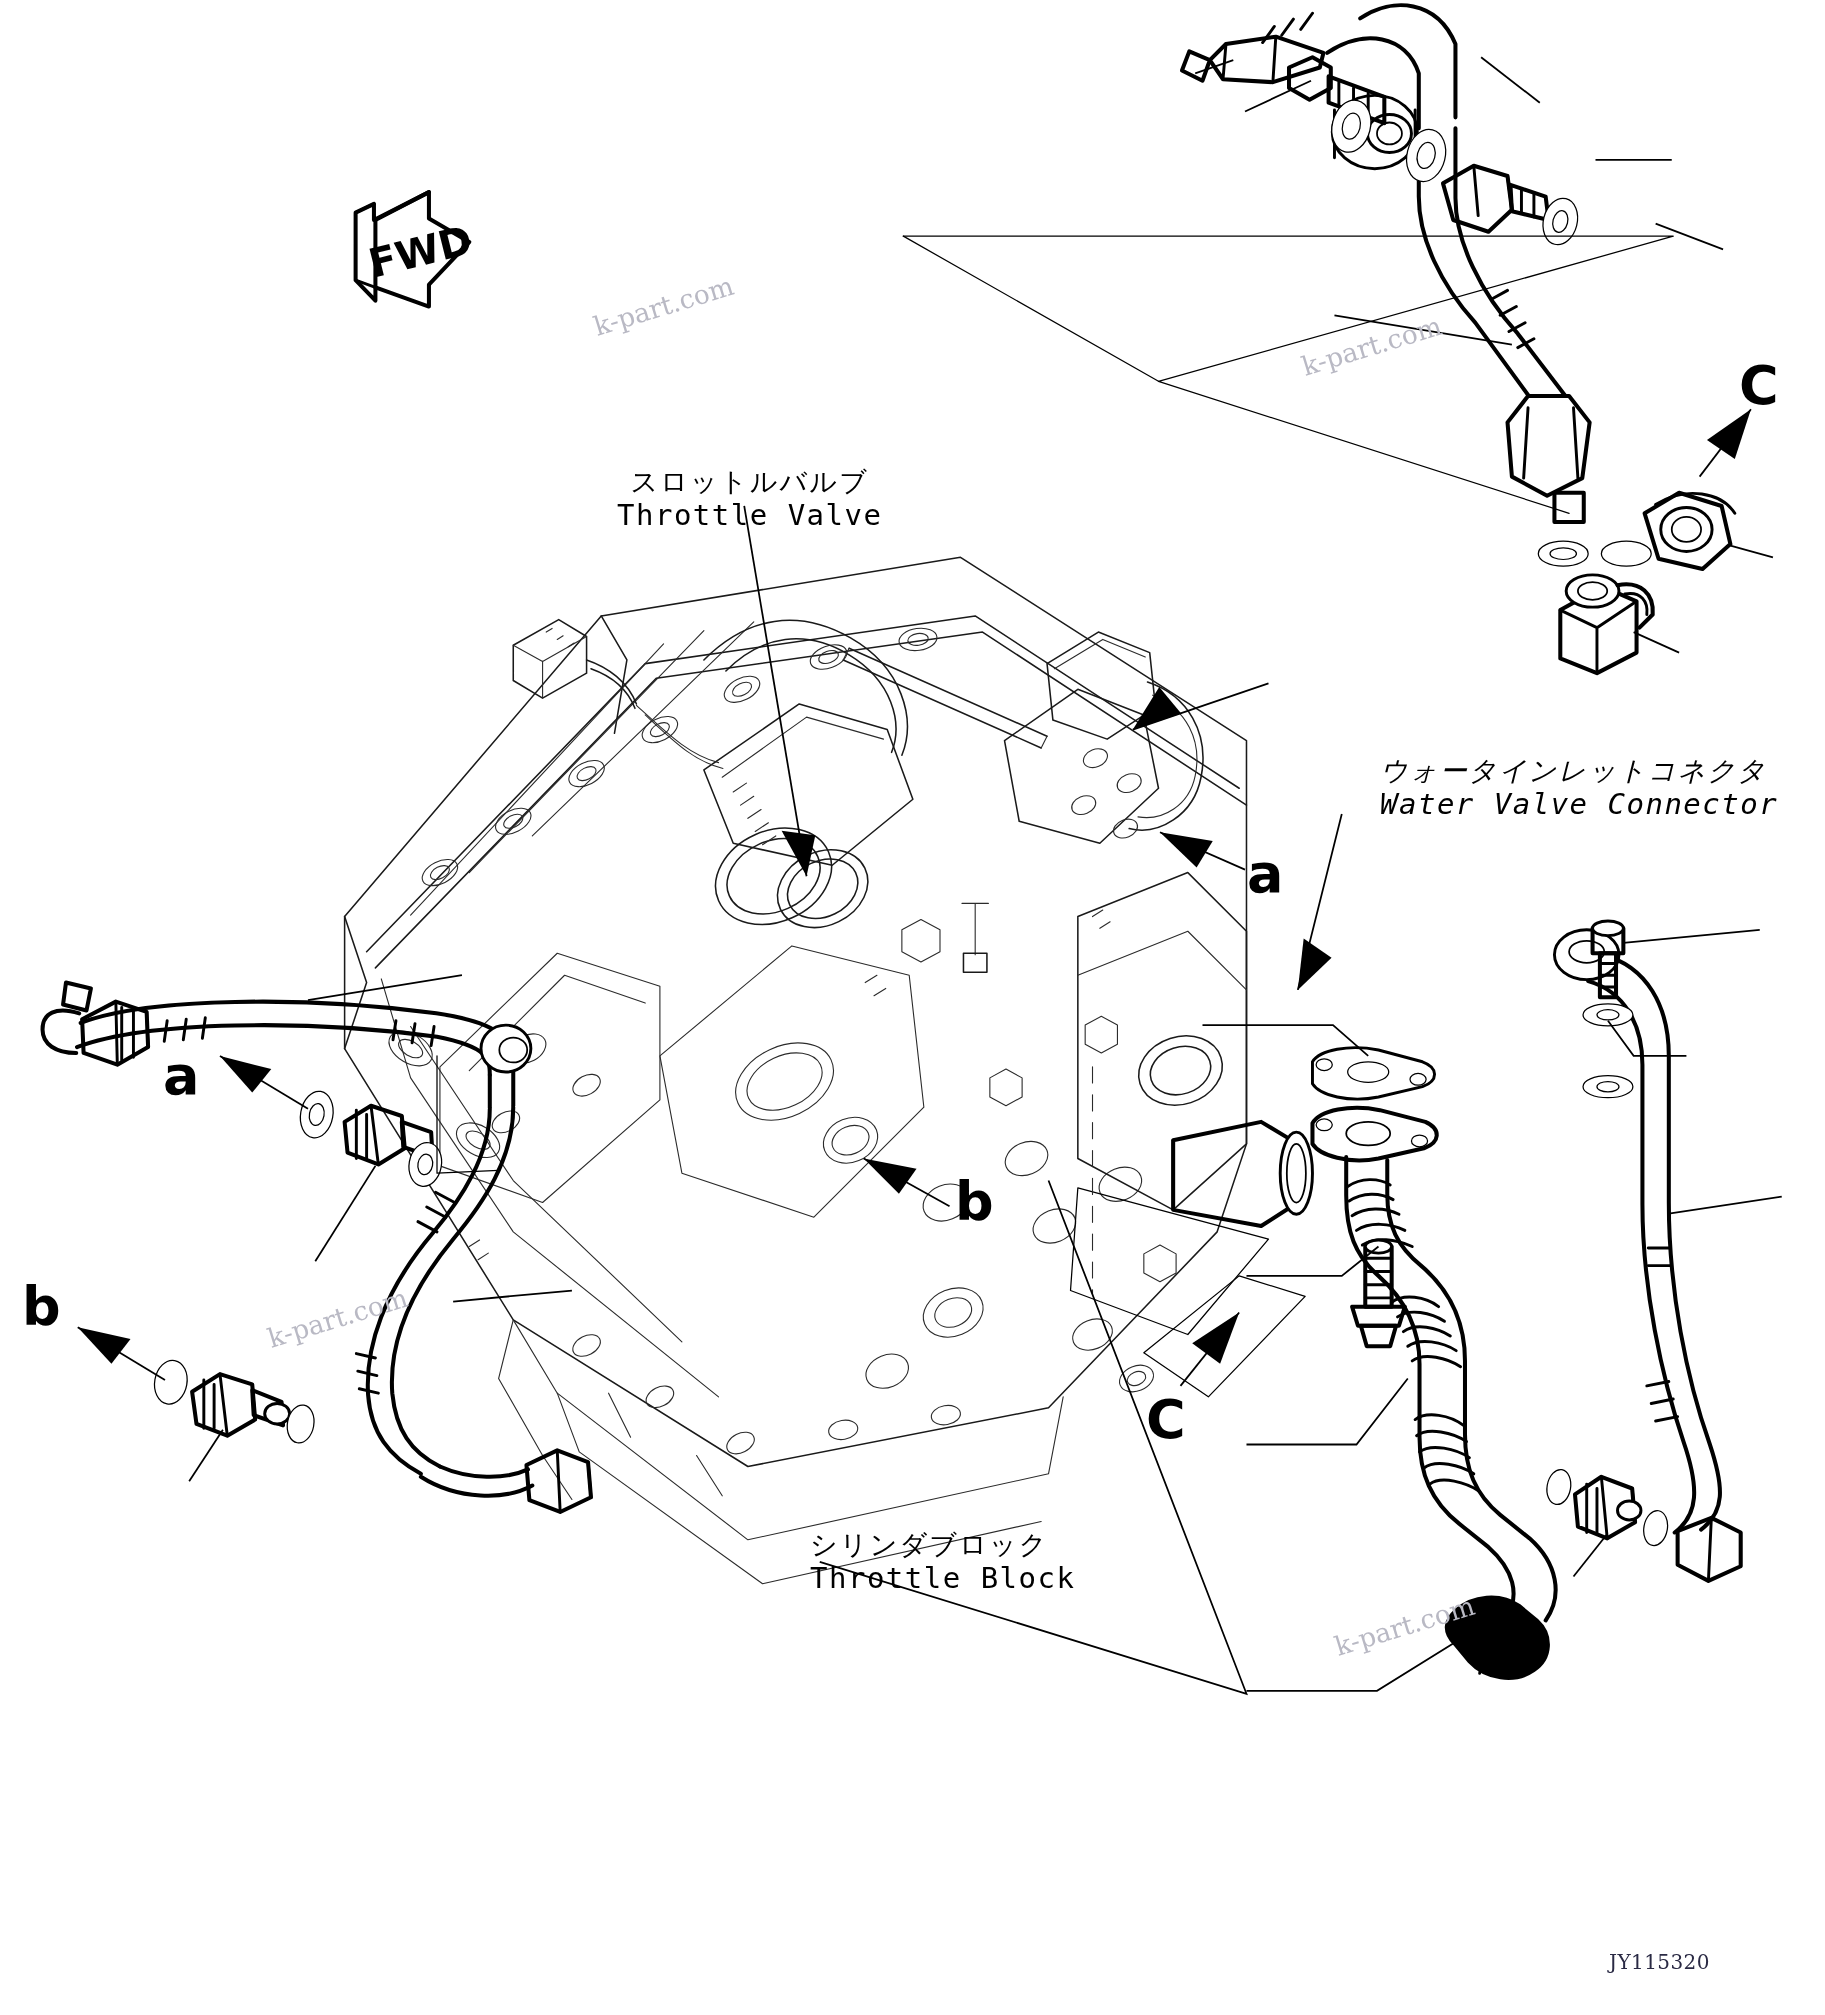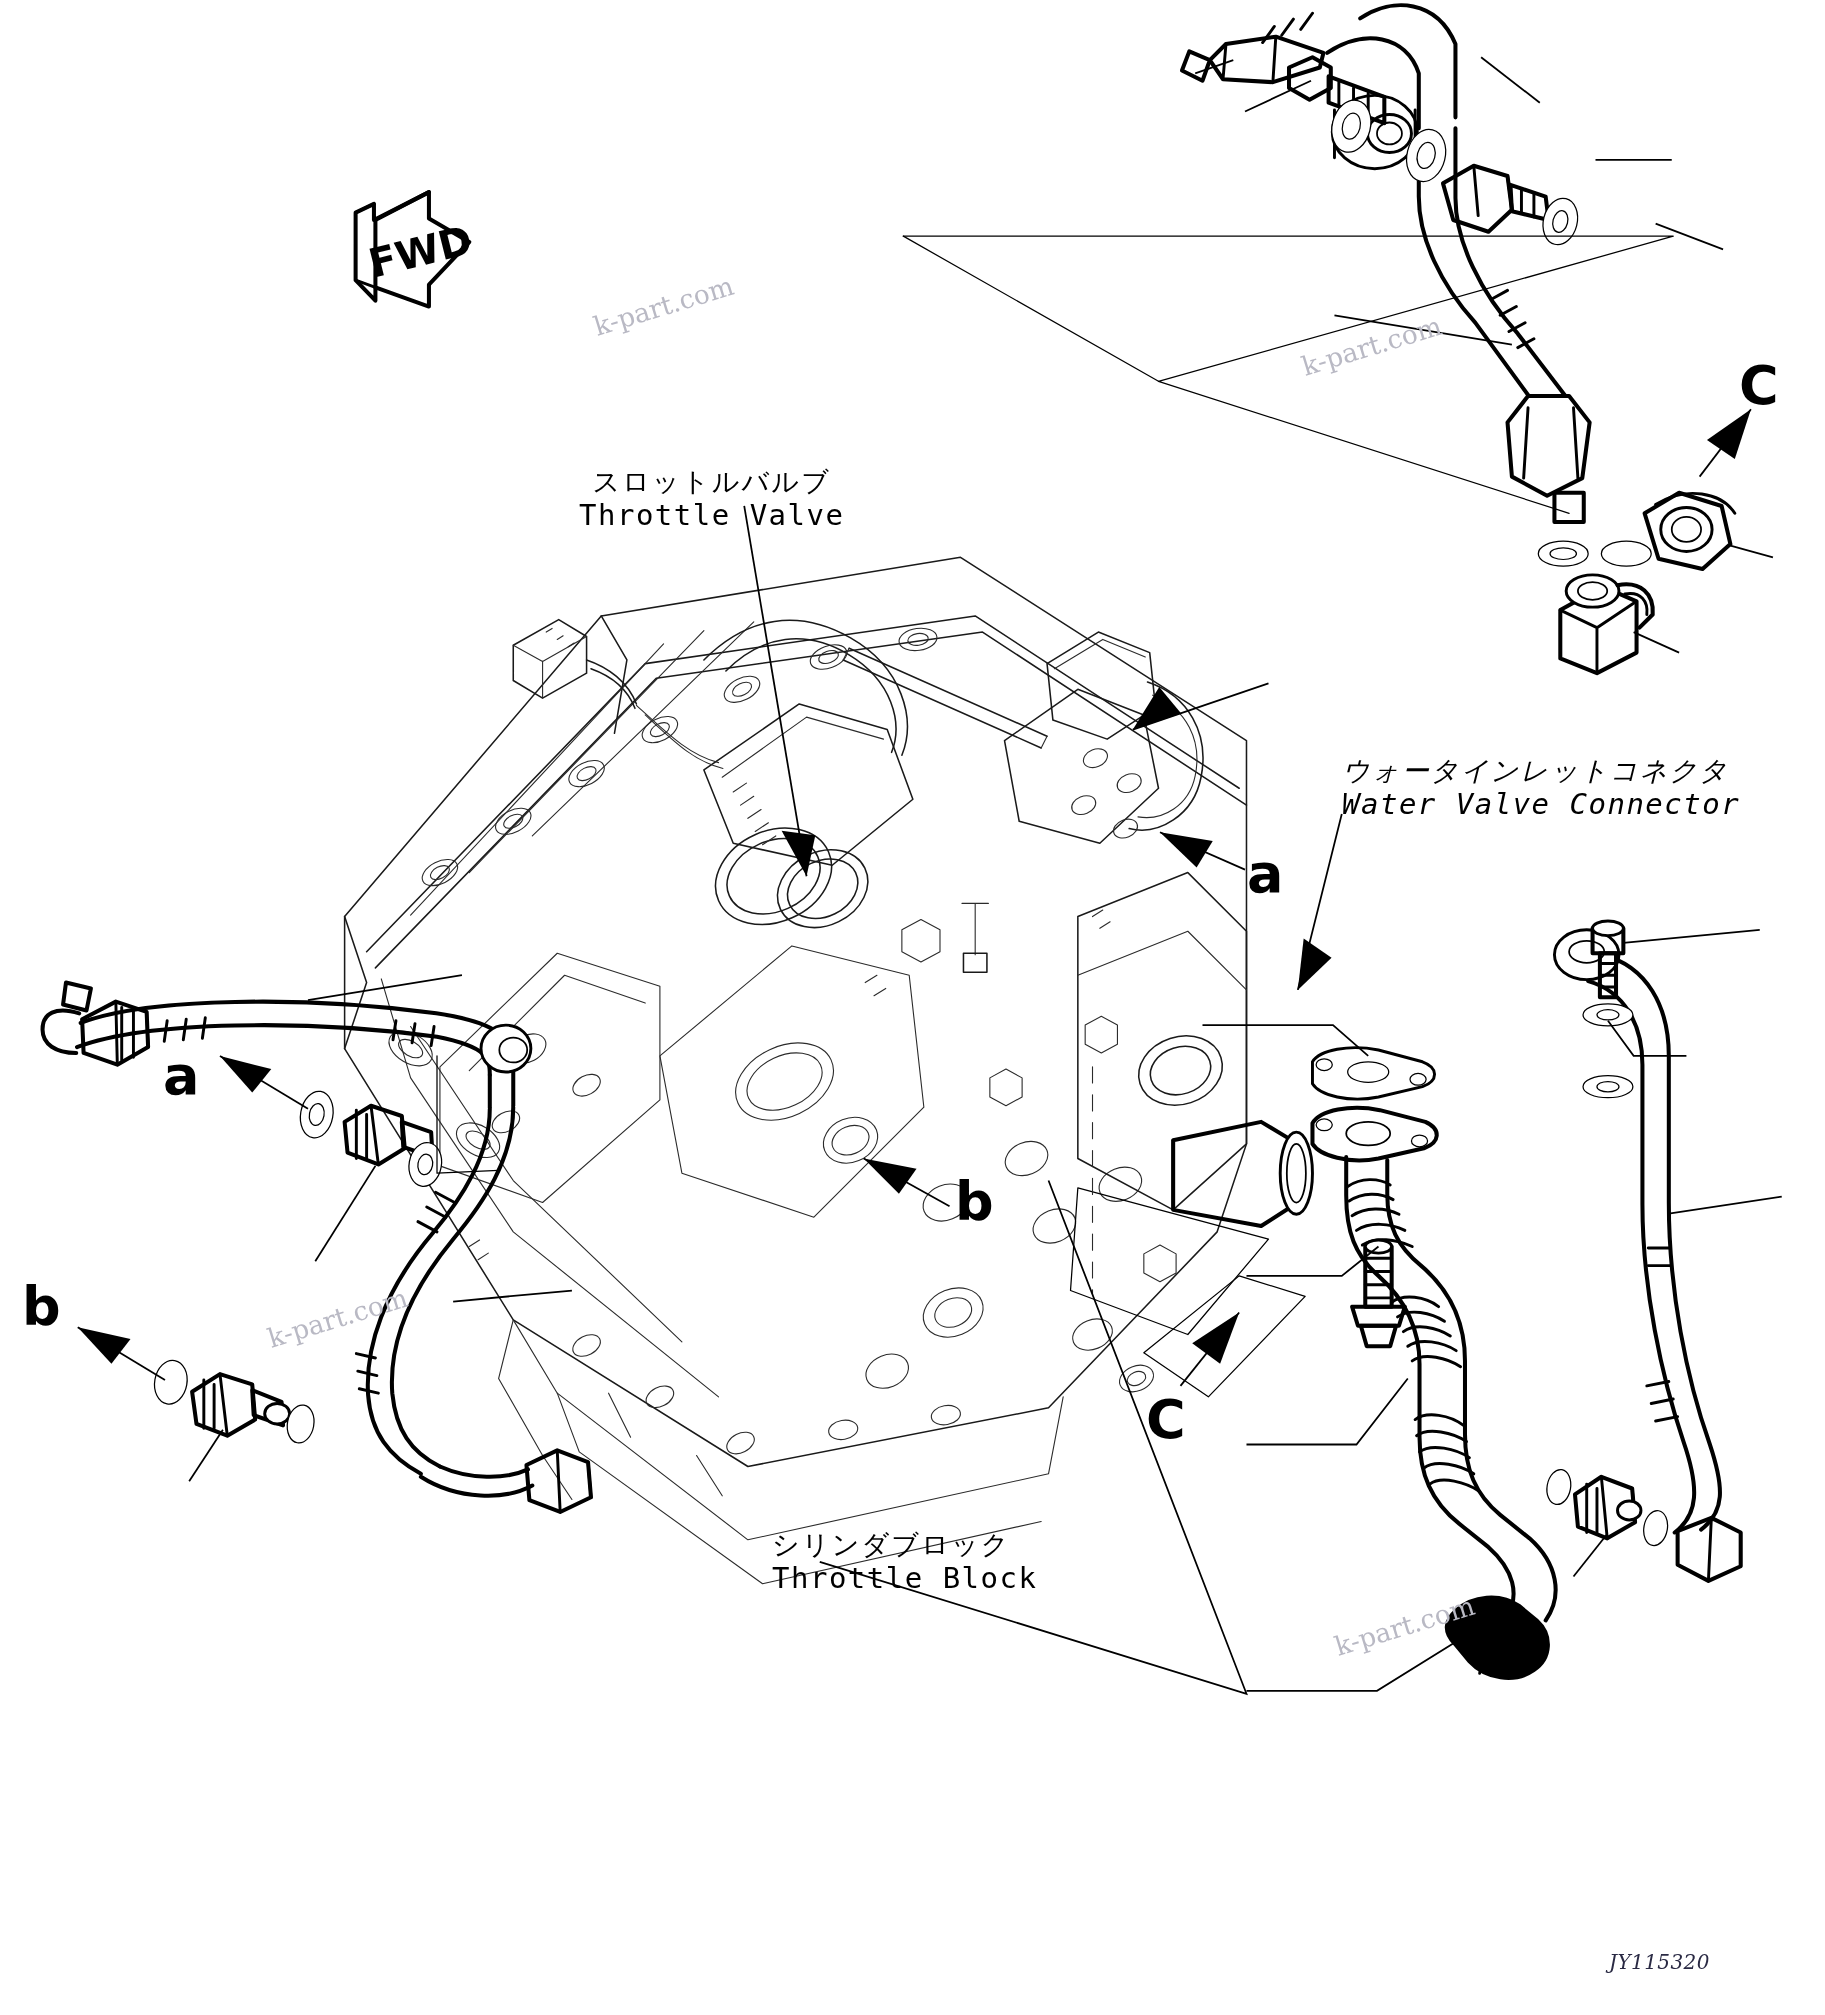--- a/index.html
+++ b/index.html
@@ -23,20 +23,21 @@
     left: 0;
     top: 0;
     width: 1825px;
     height: 2015px;
   }
   .lbl {
     position: absolute;
     color: #000000;
     white-space: nowrap;
     line-height: 1.18;
+    margin-left: 38px;
   }
   .lbl-jp {
     font-family: "DejaVu Sans", sans-serif;
     font-size: 27px;
     letter-spacing: 2.2px;
   }
   .lbl-en {
     font-family: "DejaVu Sans Mono", monospace;
     font-size: 29px;
     letter-spacing: 1.5px;
@@ -58,21 +59,20 @@
     transform-origin: left top;
     white-space: nowrap;
     user-select: none;
   }
   .partno {
     position: absolute;
     font-family: "DejaVu Serif", serif;
     font-size: 20px;
     color: #2a2a44;
     letter-spacing: 0.4px;
-    font-style: italic;
   }
   .fwd-text {
     position: absolute;
     font-family: "DejaVu Sans", sans-serif;
     font-weight: bold;
     font-size: 40px;
     color: #000000;
     transform: rotate(-14deg);
     transform-origin: left top;
   }

